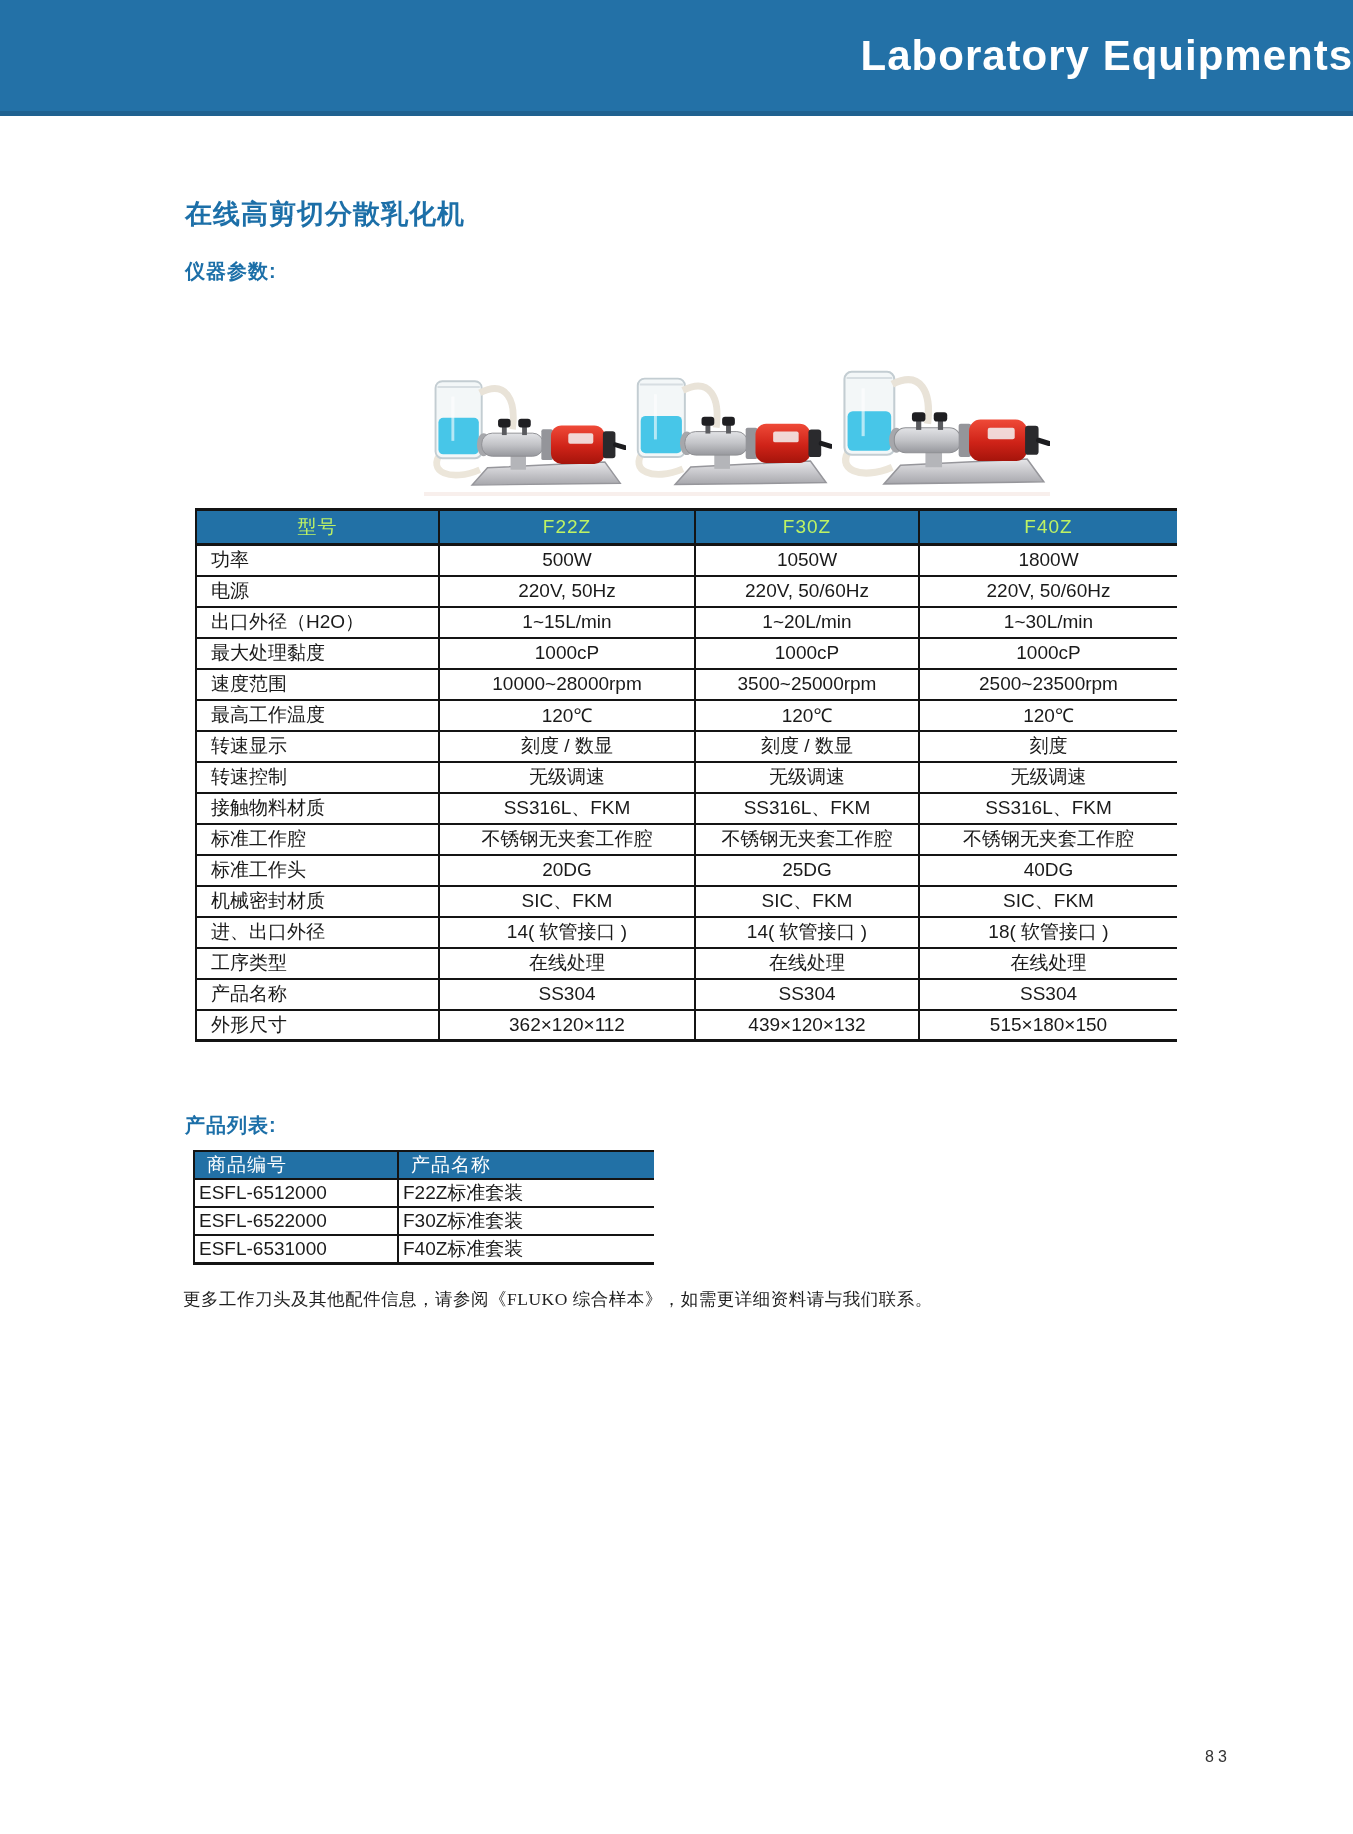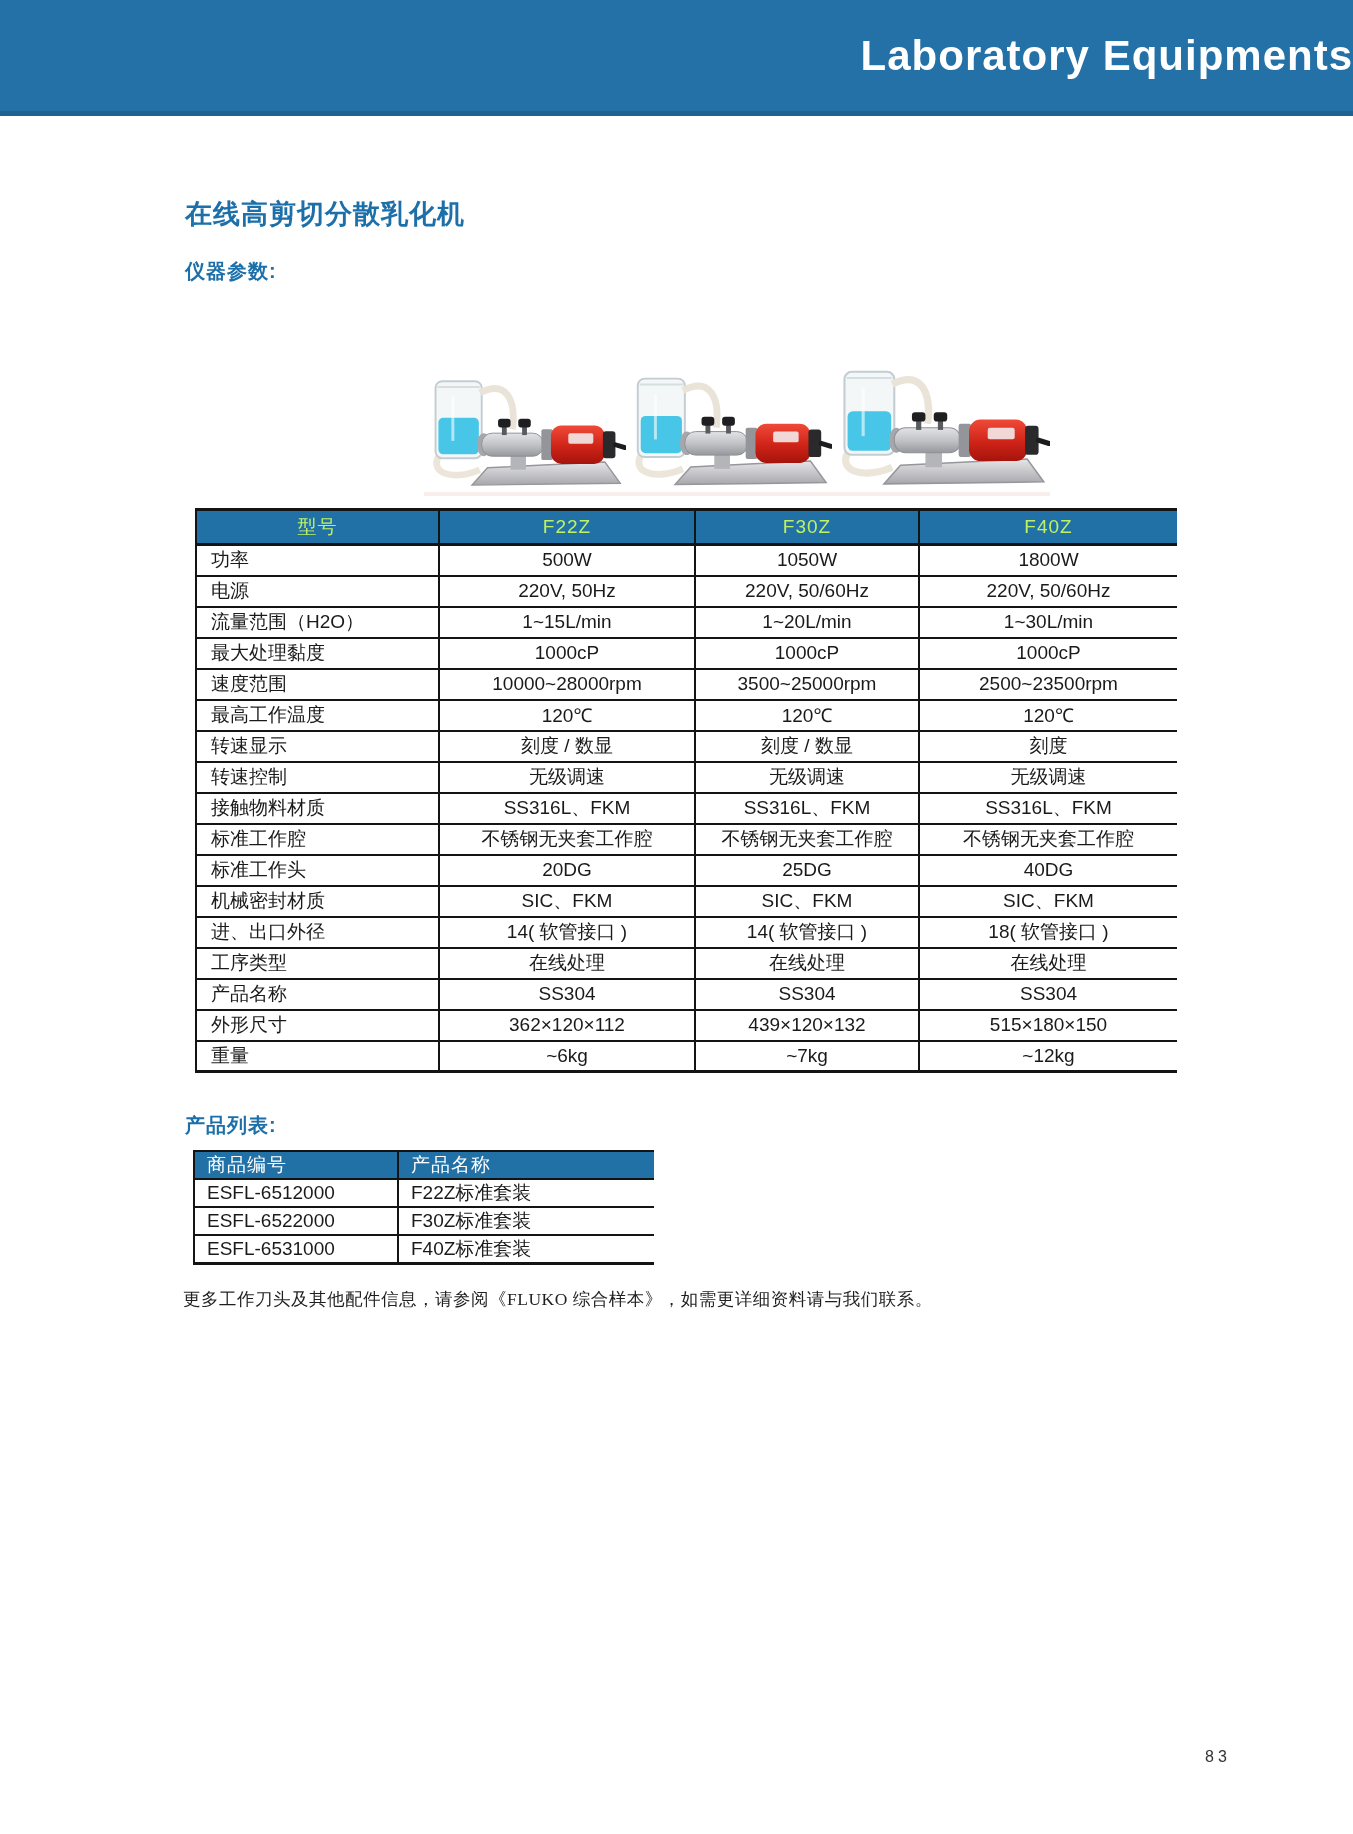--- a/index.html
+++ b/index.html
@@ -74,21 +74,21 @@
     border-left:2px solid var(--border-dark);
     font-size:19px;
   }
   .product-table th{
     background:var(--table-header-blue);color:#ffffff;font-weight:normal;
     height:28px;border-bottom:2px solid var(--border-dark);
     text-align:left;padding-left:12px;letter-spacing:1px;
   }
   .product-table td{
     height:17px;border-bottom:2px solid var(--border-dark);
-    text-align:left;padding-left:12px;
+    text-align:left;padding-left:4px;
   }
   .product-table th + th, .product-table td + td{border-left:2px solid var(--border-dark);}
   .product-table tr:last-child td{border-bottom:none;}
 
   .note{
     position:absolute;left:183px;top:1287px;width:1000px;
     font-size:17.5px;color:#1f1f1f;letter-spacing:0.5px;font-family:Liberation Serif, serif;
   }
   .page-number{
     position:absolute;left:1205px;top:1748px;
@@ -192,21 +192,21 @@
         <td>1050W</td>
         <td>1800W</td>
       </tr>
       <tr>
         <td class="label-cell">电源</td>
         <td>220V, 50Hz</td>
         <td>220V, 50/60Hz</td>
         <td>220V, 50/60Hz</td>
       </tr>
       <tr>
-        <td class="label-cell">流量范围（H2O）</td>
+        <td class="label-cell">出口外径（H2O）</td>
         <td>1~15L/min</td>
         <td>1~20L/min</td>
         <td>1~30L/min</td>
       </tr>
       <tr>
         <td class="label-cell">最大处理黏度</td>
         <td>1000cP</td>
         <td>1000cP</td>
         <td>1000cP</td>
       </tr>
@@ -274,26 +274,20 @@
         <td class="label-cell">产品名称</td>
         <td>SS304</td>
         <td>SS304</td>
         <td>SS304</td>
       </tr>
       <tr>
         <td class="label-cell">外形尺寸</td>
         <td>362×120×112</td>
         <td>439×120×132</td>
         <td>515×180×150</td>
-      </tr>
-      <tr>
-        <td class="label-cell">重量</td>
-        <td>~6kg</td>
-        <td>~7kg</td>
-        <td>~12kg</td>
       </tr>
     </tbody>
 </table>
 
 <div class="section-label product-list-label">产品列表:</div>
 
 <table class="product-table">
   <colgroup>
       <col style="width:204px">
       <col style="width:256px">

